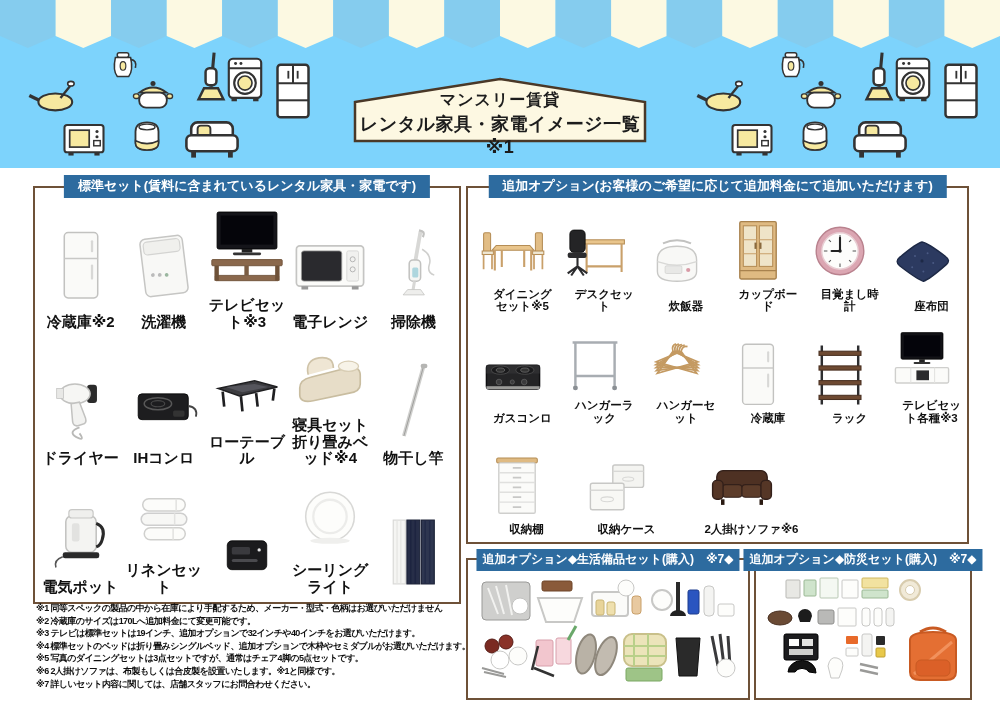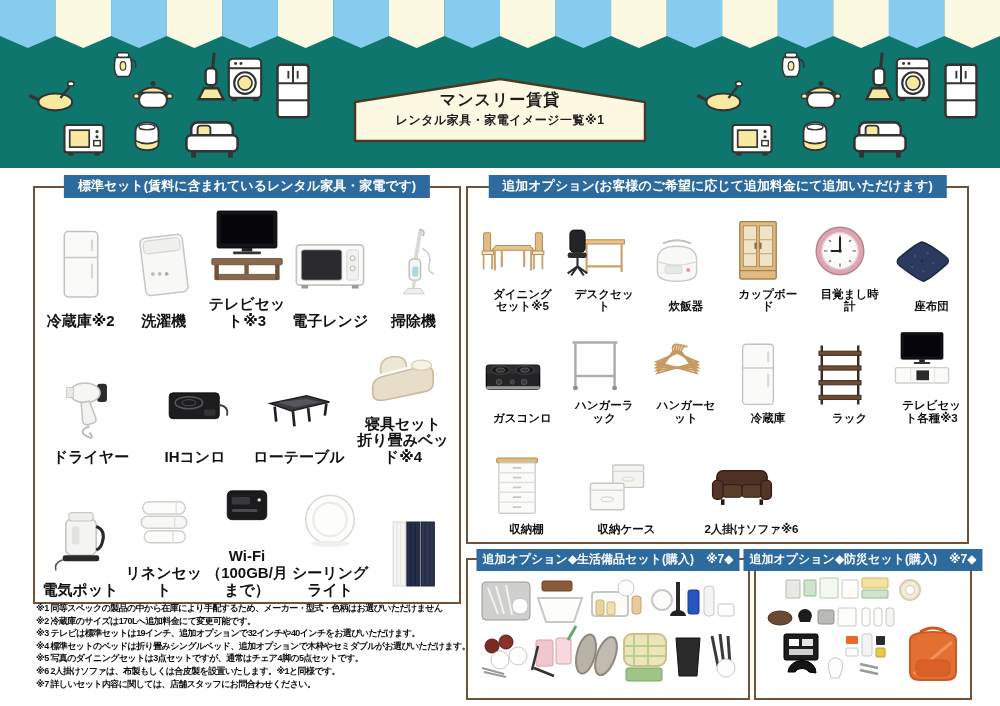--- a/index.html
+++ b/index.html
@@ -1,28 +1,28 @@
 <!DOCTYPE html>
 <html><head>
 <meta charset="utf-8">
 <style>
   html,body{margin:0;padding:0;background:#fff;}
   #page{position:relative;width:1000px;height:706px;overflow:hidden;background:#fff;
         font-family:"Liberation Sans","DejaVu Sans",sans-serif;}
   
-  #hero{position:absolute;left:0;top:0;width:1000px;height:168px;background:#0f766e;}
+  #hero{position:absolute;left:0;top:0;width:1000px;height:168px;background:#7dd3fc;}
   #awning{position:absolute;left:0;top:0;}
   .iconset{position:absolute;top:46px;width:304px;height:118px;}
   #icons-left{left:20px;} #icons-right{left:688px;}
   .hic{position:absolute;}
   
   #banner{position:absolute;left:347px;top:76px;width:306px;height:68px;}
   #banner .bt{position:absolute;left:0;width:306px;text-align:center;color:#1c1c1c;font-weight:700;}
   #banner .bt1{top:14px;font-size:16px;letter-spacing:1px;}
-  #banner .bt2{top:36px;font-size:12px;letter-spacing:0.5px;}
+  #banner .bt2{top:36px;font-size:18px;letter-spacing:0.5px;}
   
   .panel{position:absolute;border:2px solid #6e5138;background:#fff;}
   .phead{position:absolute;left:50%;transform:translateX(-50%);top:-13px;background:#2d6b9f;
          color:#fff;font-weight:700;font-size:13px;padding:3px 14px;white-space:nowrap;line-height:1.3;}
   #panel-standard{left:33px;top:186px;width:424px;height:414px;}
   #panel-options{left:466px;top:186px;width:499px;height:354px;}
   #box-life{left:466px;top:558px;width:280px;height:138px;}
   #box-disaster{left:754px;top:558px;width:214px;height:138px;}
   #box-life .phead,#box-disaster .phead{font-size:12px;padding:3px 6px;top:-11px;text-align:right;}
   .rows{display:flex;flex-direction:column;height:100%;box-sizing:border-box;padding:14px 4px 6px;}
@@ -510,40 +510,44 @@
             </svg>
           <div class="plabel">ローテーブル</div>
         </div>
         <div class="item">
           <svg class="pimg" style="width:90px;height:84px">
               <use href="#p-foldbed"></use>
             </svg>
           <div class="plabel">寝具セット
 折り畳みベッド※4</div>
         </div>
+        <div class="item">
+          <svg class="pimg" style="height:94px">
+              <use href="#p-pole"></use>
+            </svg>
+          <div class="plabel">物干し竿</div>
+        </div>
       </div>
       <div class="prow">
         <div class="item">
           <svg class="pimg" style="height:86px">
               <use href="#p-epot"></use>
             </svg>
           <div class="plabel">電気ポット</div>
         </div>
         <div class="item">
           <svg class="pimg" style="height:86px">
               <use href="#p-linen"></use>
             </svg>
           <div class="plabel">リネンセット</div>
         </div>
         <div class="item">
           <svg class="pimg" style="height:80px">
               <use href="#p-wifi"></use>
             </svg>
-          <div class="plabel">Wi-Fi
-（100GB/月まで）</div>
         </div>
         <div class="item">
           <svg class="pimg" style="height:84px">
               <use href="#p-ceiling"></use>
             </svg>
           <div class="plabel">シーリングライト</div>
         </div>
         <div class="item">
           <svg class="pimg" style="height:88px">
               <use href="#p-curtain"></use>

